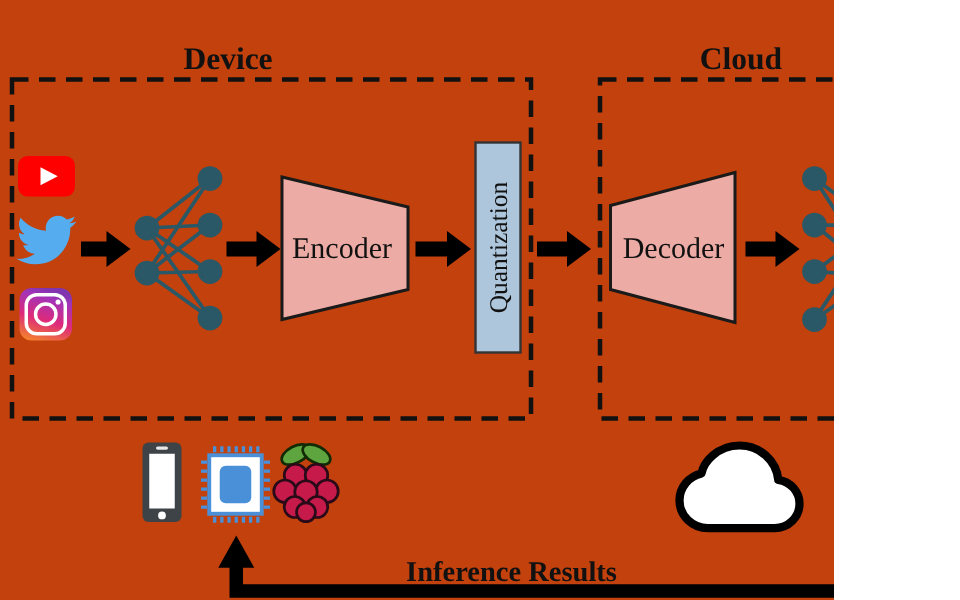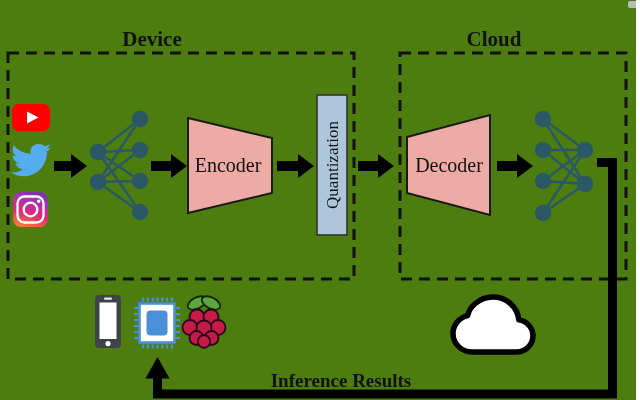--- a/index.html
+++ b/index.html
@@ -1,16 +1,16 @@
 <!DOCTYPE html>
 <html><head>
 <meta charset="utf-8">
 <style>
   html,body{margin:0;padding:0;background:#fff;}
-  #canvas{position:relative;width:636px;height:400px;background:#4d7c0f;overflow:hidden;
+  #canvas{position:relative;width:556px;height:400px;background:#c2410c;overflow:hidden;
           font-family:"Liberation Serif", serif;text-align:center;}
   svg{display:block}
   text{font-family:"Liberation Serif", serif;}
   .boxlabel{font-size:21px;font-weight:bold;fill:#111;}
   .blocklabel{font-size:20px;fill:#111;}
   .quantlabel{font-size:17px;fill:#111;}
   .inflabel{font-size:19px;font-weight:bold;fill:#111;}
 </style>
 </head>
 <body>

